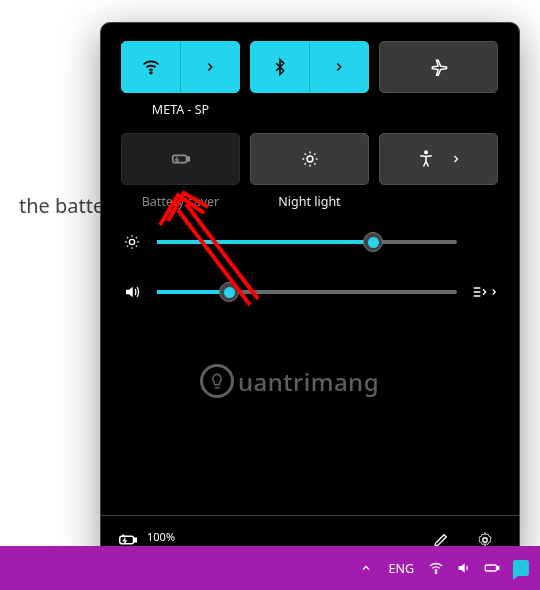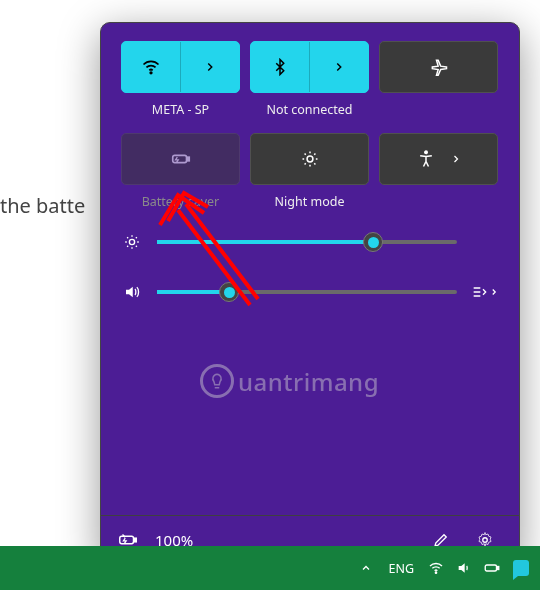--- a/index.html
+++ b/index.html
@@ -2,28 +2,28 @@
 <html><head>
 <meta charset="utf-8">
 <style>
   * { box-sizing: border-box; margin: 0; padding: 0; }
   html, body { width: 540px; height: 590px; overflow: hidden; font-family: "Segoe UI", system-ui, sans-serif; }
   body { background: #fff; position: relative; }
 
   .bg-text {
     position: absolute;
     left: 0; top: 192px;
-    font-size: 20px; color: #444;
+    font-size: 20px; color: #444; padding-left: 19px;
   }
 
   .panel {
     position: absolute;
     left: 100px; top: 22px;
     width: 420px; height: 542px;
-    background: #4c1d95;
+    background: #000000;
     border-radius: 10px;
     border: 1px solid #444;
     box-shadow: 0 10px 40px rgba(0,0,0,0.4);
     padding: 18px 20px 10px 20px;
     color: #eee;
   }
 
   .tiles { display: flex; flex-wrap: wrap; gap: 10px; }
   .tile {
     width: 119px; height: 52px;
@@ -90,21 +90,21 @@
 
   
   .panel-bottom {
     position: absolute; left: 0; right: 0; bottom: 0;
     height: 48px;
     border-top: 1px solid #404040;
     display: flex; align-items: center;
     padding: 0 16px; gap: 8px;
     color: #fff;
   }
-  .batt-wrap { display:flex; align-items:center; gap:16px; font-size:15px; }
+  .batt-wrap { display:flex; gap:8px; font-size:11px; }
   .spacer { flex: 1; }
   .icon-btn {
     width: 36px; height: 36px;
     display:flex; align-items:center; justify-content:center;
     border-radius: 5px; color:#fff;
   }
 
   
   .watermark {
     position: absolute;
@@ -123,21 +123,21 @@
 
   
   .arrow-ann {
     position: absolute; left: 100px; top: 155px;
     pointer-events: none;
   }
 
   
   .taskbar {
     position: absolute; left: 0; right: 0; bottom: 0;
-    height: 44px; background: #15803d;
+    height: 44px; background: #a21caf;
     display: flex; align-items: center; justify-content: flex-end;
     padding-right: 8px; gap: 4px;
     color: #fff; font-size: 12px;
   }
   .tray-ico { width: 24px; height: 100%; display:flex; align-items:center; justify-content:center; color:#fff; }
   .lang { padding: 0 6px; font-size: 12.5px; }
   .clock { padding: 0 8px; text-align: right; line-height: 1.2; font-size: 12px; }
   .notif {
     width: 16px; height: 16px; background: #22c7dd;
     border-radius: 3px 3px 3px 0;
@@ -197,21 +197,20 @@
     <div class="tile">
       <span>
         <svg width="20" height="20" viewBox="0 0 24 24" fill="none" stroke="currentColor" stroke-width="1.8">
             <path d="M21 12l-7-1-3-7h-2l2 7-7 1v2l7 1-2 7h2l3-7 7-1z"></path>
           </svg>
       </span>
     </div>
   </div>
   <div class="tile-row-labels">
     <div class="tile-label">META - SP</div>
-    <div class="tile-label">Not connected</div>
   </div>
 
   <div class="tiles">
     <div class="tile disabled">
       <span>
         <svg width="22" height="22" viewBox="0 0 24 24" fill="none" stroke="currentColor" stroke-width="1.8">
             <rect x="3" y="8" width="15" height="8" rx="2"></rect>
             <rect x="19" y="10" width="2" height="4" fill="currentColor"></rect>
             <path d="M8 10l-2 3h3l-2 3" stroke-width="1.4"></path>
           </svg>
@@ -234,21 +233,21 @@
       </span>
       <span>
         <svg width="12" height="12" viewBox="0 0 24 24" fill="none" stroke="currentColor" stroke-width="2.5">
             <path d="M9 6l6 6-6 6"></path>
           </svg>
       </span>
     </div>
   </div>
   <div class="tile-row-labels">
     <div class="tile-label dim">Battery saver</div>
-    <div class="tile-label">Night mode</div>
+    <div class="tile-label">Night light</div>
   </div>
 
   <div class="slider-area">
     <div class="slider-row">
       <div class="slider-icon">
         <svg width="18" height="18" viewBox="0 0 24 24" fill="none" stroke="currentColor" stroke-width="1.8">
             <circle cx="12" cy="12" r="3.5"></circle>
             <path d="M12 3v2M12 19v2M3 12h2M19 12h2M5.5 5.5l1.4 1.4M17.1 17.1l1.4 1.4M5.5 18.5l1.4-1.4M17.1 6.9l1.4-1.4"></path>
           </svg>
       </div>

